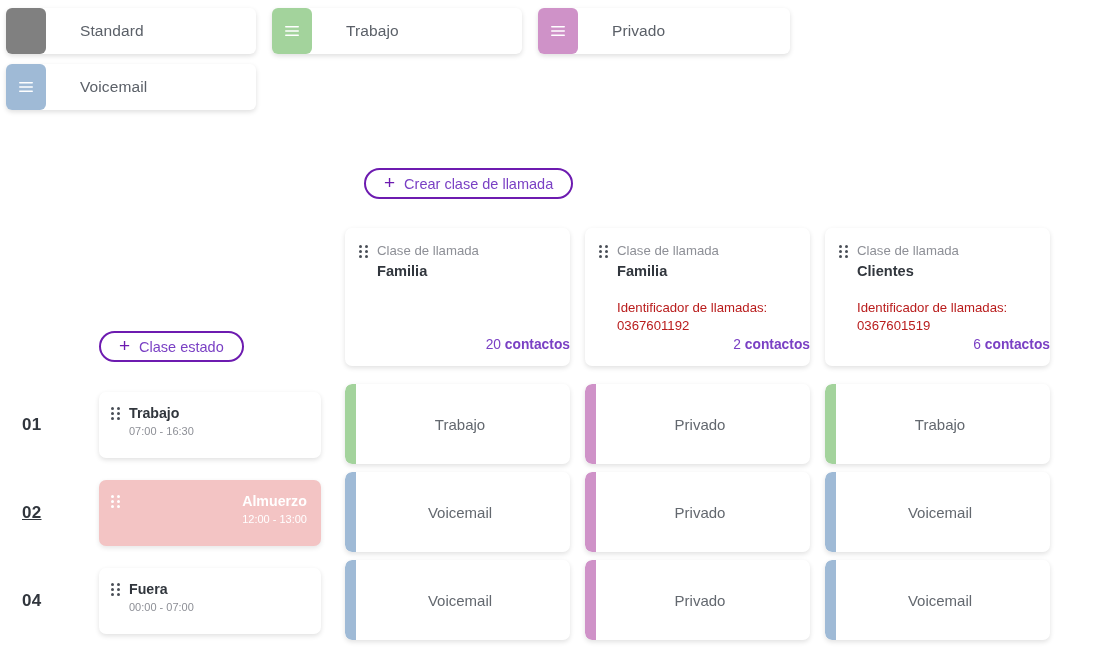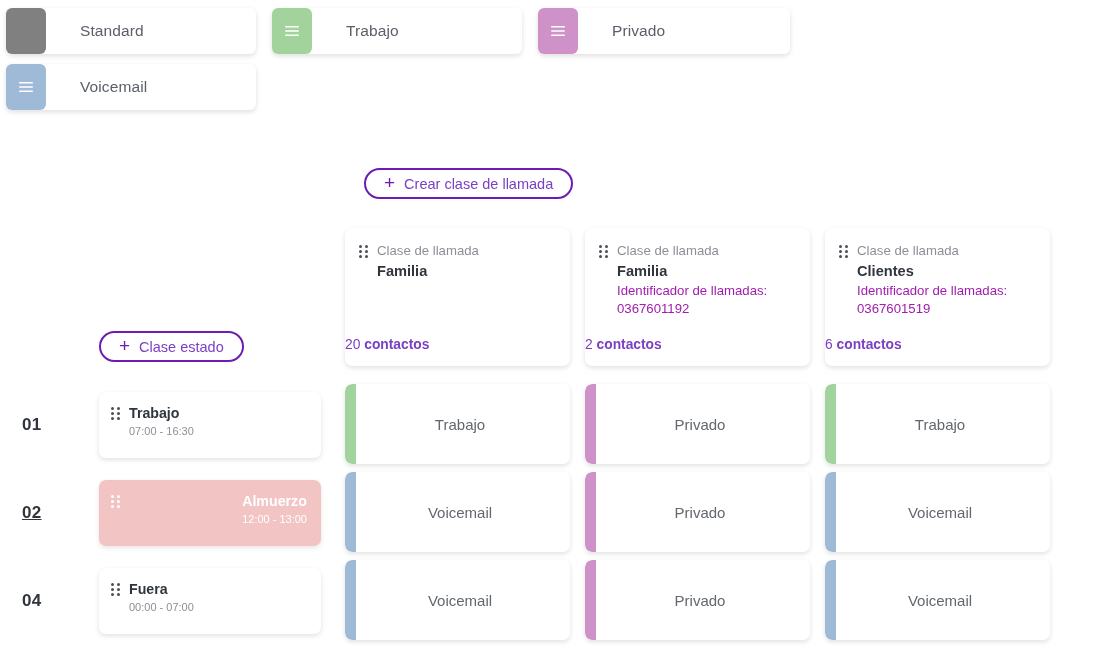--- a/index.html
+++ b/index.html
@@ -94,29 +94,29 @@
   }
   .cc-name {
     font-size: 14.6px;
     color: #31363d;
     font-weight: 700;
     line-height: 1.4;
     margin-top: 1px;
   }
   .cc-cid {
     font-size: 13.2px;
-    color: #a21caf;
+    color: #b91c1c;
     line-height: 1.32;
-    margin-top: 1px;
+    margin-top: 18px;
   }
   .cc-contacts {
     position: absolute;
     left: 0; right: 0;
     bottom: 14px;
-    text-align: left;
+    text-align: right;
     font-size: 13.8px;
     color: #7a40c4;
   }
   .cc-contacts b { font-weight: 700; }
   .cc-contacts .num { font-weight: 400; }
 
   
   .dots6 {
     width: 11px;
     height: 14px;

